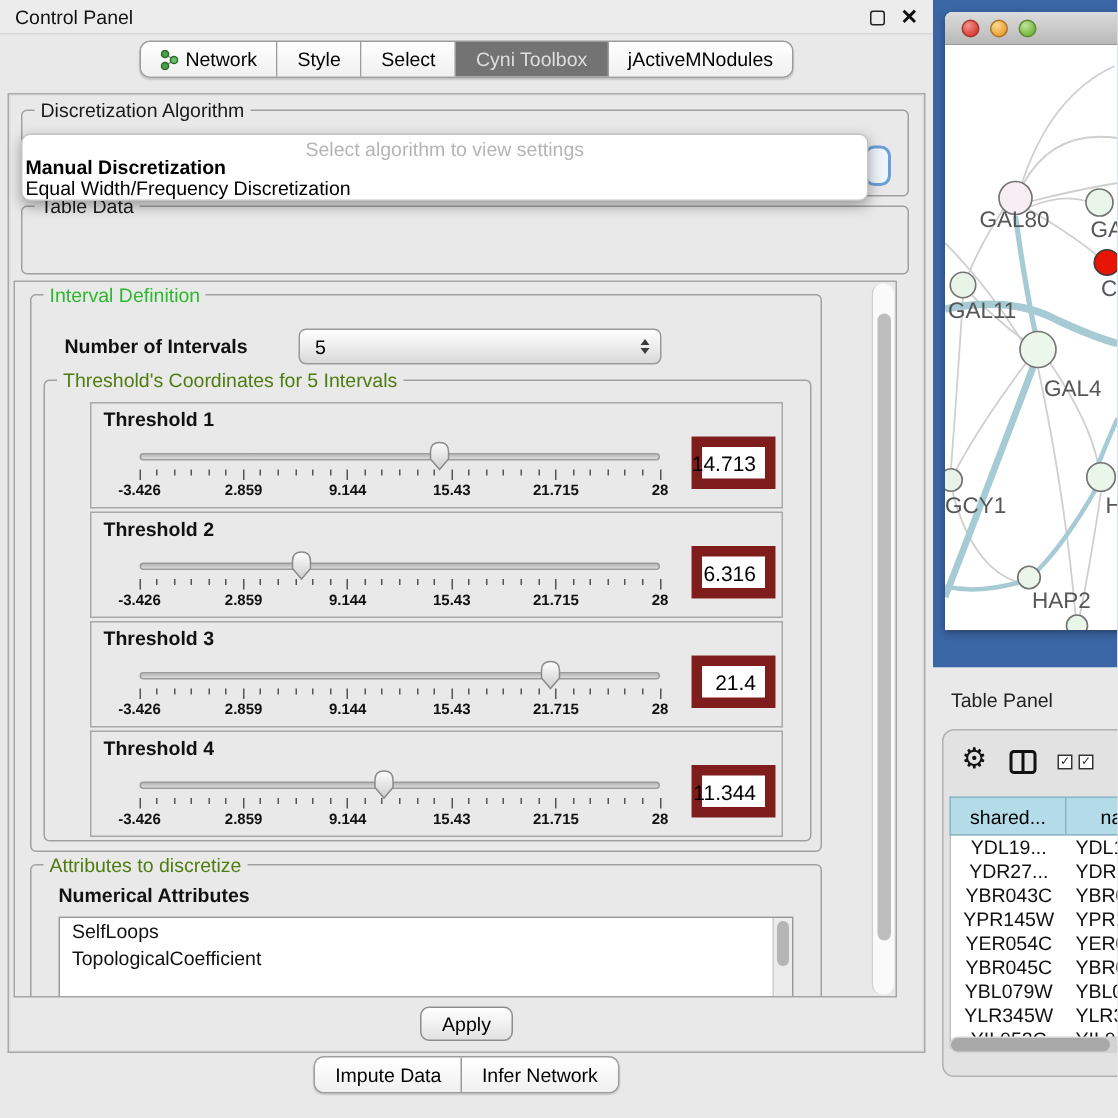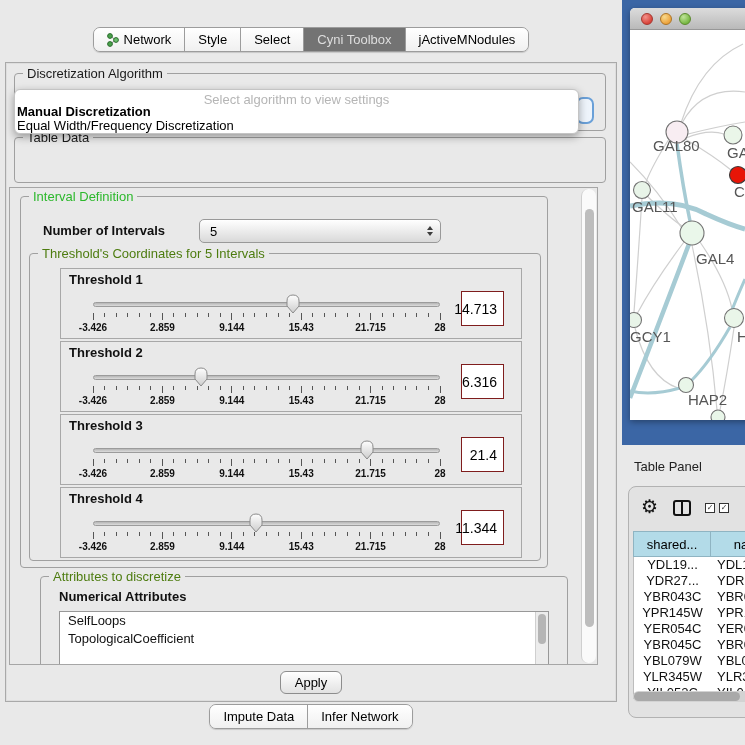--- a/index.html
+++ b/index.html
@@ -70,25 +70,25 @@
   .thr-box { position:absolute; left:30px; width:462px; height:71px; border:1px solid #a8a8a8; background:#e9e9e9; }
   .thr-label { position:absolute; left:8px; top:3px; }
   .thr-slider { position:absolute; left:8px; top:22px; width:380px; height:46px; }
   .thr-track { position:absolute; left:24px; top:11px; width:347px; height:5px;
     background:linear-gradient(#b5b5b5,#dcdcdc); border:1px solid #9b9b9b; border-radius:3px; }
   .tick { position:absolute; width:1px; background:#555; }
   .tick.major { height:7px; top:22px; }
   .tick.minor { height:4px; top:22px; }
   .tick-label { position:absolute; top:31px; transform:translateX(-50%); font-size:10px; font-weight:700; color:#111; white-space:nowrap; }
   .thr-thumb { position:absolute; top:2px; transform:translateX(-50%); }
-  .thr-value { position:absolute; left:400px; top:22px; width:43px; height:35px; background:#fff;
-    border:1px solid #7f1d1d; display:flex; align-items:center; justify-content:flex-end;
+  .thr-value { position:absolute; left:400px; top:22px; width:56px; height:35px; background:#fff;
+    border:7px solid #7f1d1d; display:flex; align-items:center; justify-content:flex-end;
     padding-right:6px; font-size:14px; color:#000;padding-left:21px; }
 
-  .attr-group { left:10px; top:388px; width:528px; height:92px;margin-left:20px; }
+  .attr-group { left:10px; top:388px; width:528px; height:92px; }
   .attr-subtitle { position:absolute; left:18px; top:12px; }
   .attr-list { position:absolute; left:18px; top:34px; width:490px; height:56px; background:#fff;
     border:1px solid #989898; overflow:hidden; }
   .attr-item { height:18px; line-height:18px; padding-left:8px; font-size:13px; color:#111; white-space:nowrap; }
   .list-scroll { position:absolute; right:0; top:0; bottom:0; width:13px; background:#ececec; border-left:1px solid #cfcfcf; }
   .list-thumb { position:absolute; left:2px; top:2px; width:8px; height:30px; background:#b5b5b5; border-radius:4px; }
 
   .apply-btn { position:absolute; left:50%; transform:translateX(-50%); top:608px; width:62px; height:23px;
     background:linear-gradient(#ffffff,#e2e2e2); border:1px solid #8d8d8d; border-radius:6px;
     font-size:13px; color:#000; font-family:"Liberation Sans",sans-serif; }
@@ -128,20 +128,25 @@
   .tp-c2 { width:80px; padding-left:6px; white-space:nowrap; }
   .h-scrollbar { position:absolute; left:4px; top:204px; width:134px; height:11px; background:#d3d3d3; border-radius:6px; }
   .h-thumb { position:absolute; left:1px; top:1px; width:106px; height:9px; background:#a9a9a9; border-radius:5px; }
 </style>
 </head>
 <body>
 
 <div id="root">
 
   <div class="left-panel">
+    <div class="cp-titlebar">
+      <span class="cp-title">Control Panel</span>
+      <span class="float-btn"></span>
+      <span class="close-btn">✕</span>
+    </div>
 
     <div class="top-tabs">
       <span class="seg" id="topTabs">
           <span class="seg-tab">
             <svg width="12" height="14">
               <line x1="3" y1="3" x2="9" y2="7" stroke="#8a8a8a"></line>
               <line x1="3" y1="11" x2="9" y2="7" stroke="#8a8a8a"></line>
               <circle cx="3" cy="3" r="2.4" fill="#49a24b" stroke="#2c6b2e"></circle>
               <circle cx="3" cy="11" r="2.4" fill="#49a24b" stroke="#2c6b2e"></circle>
               <circle cx="9" cy="7" r="2.4" fill="#6abf6c" stroke="#2c6b2e"></circle>

